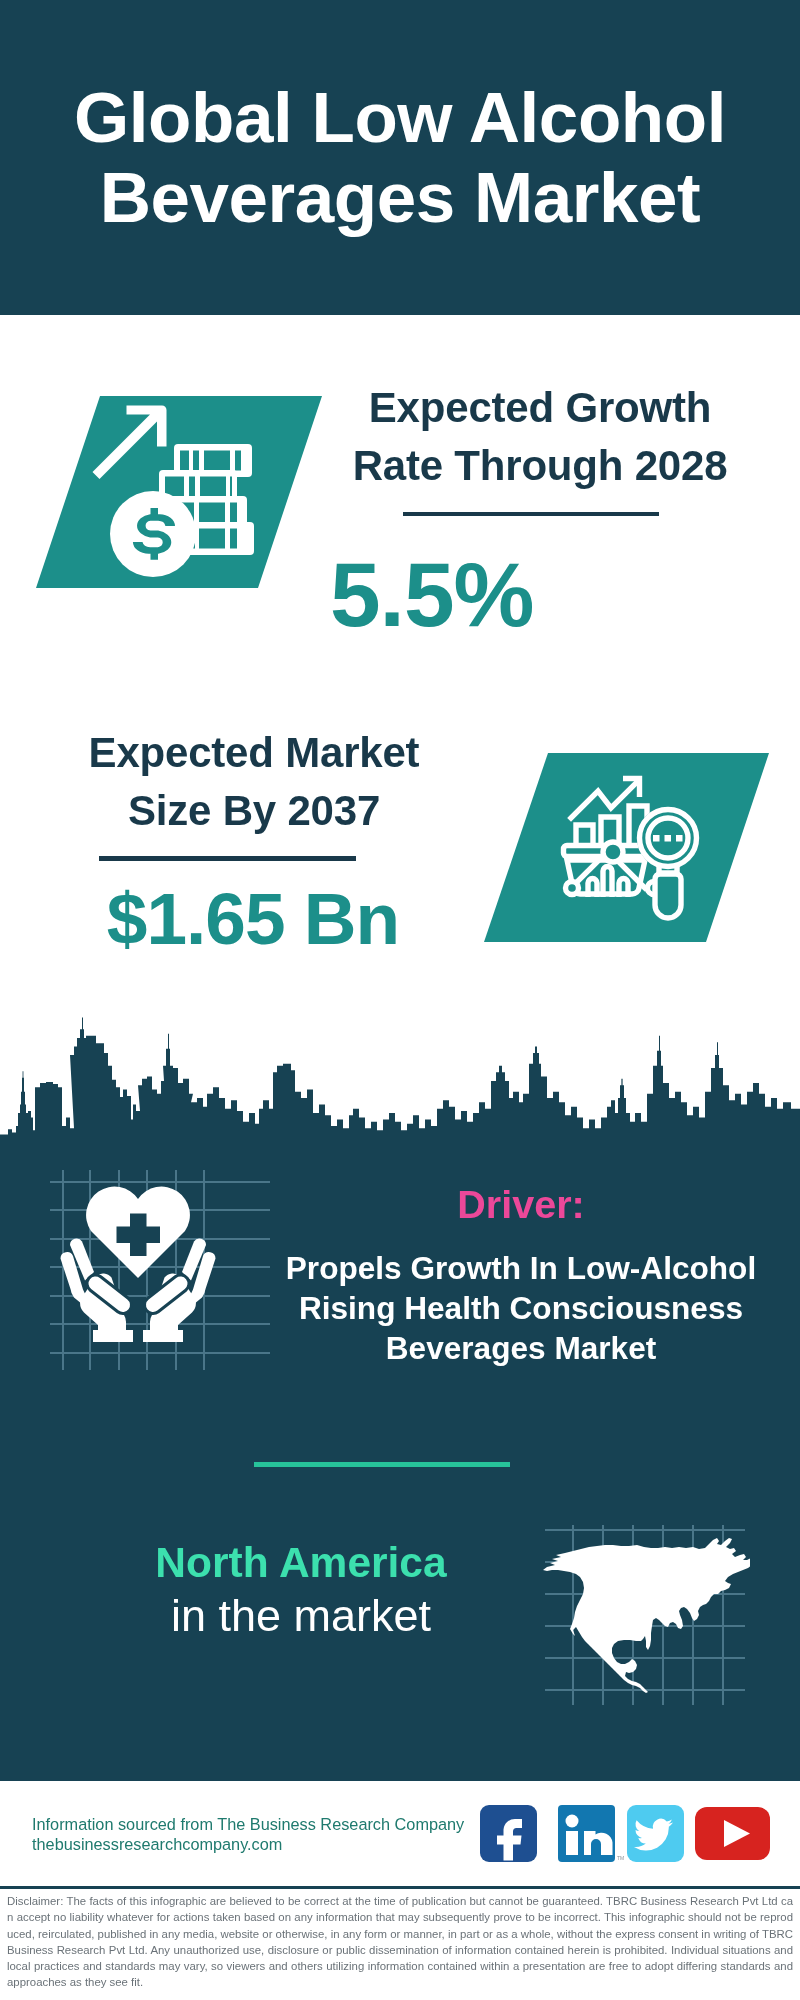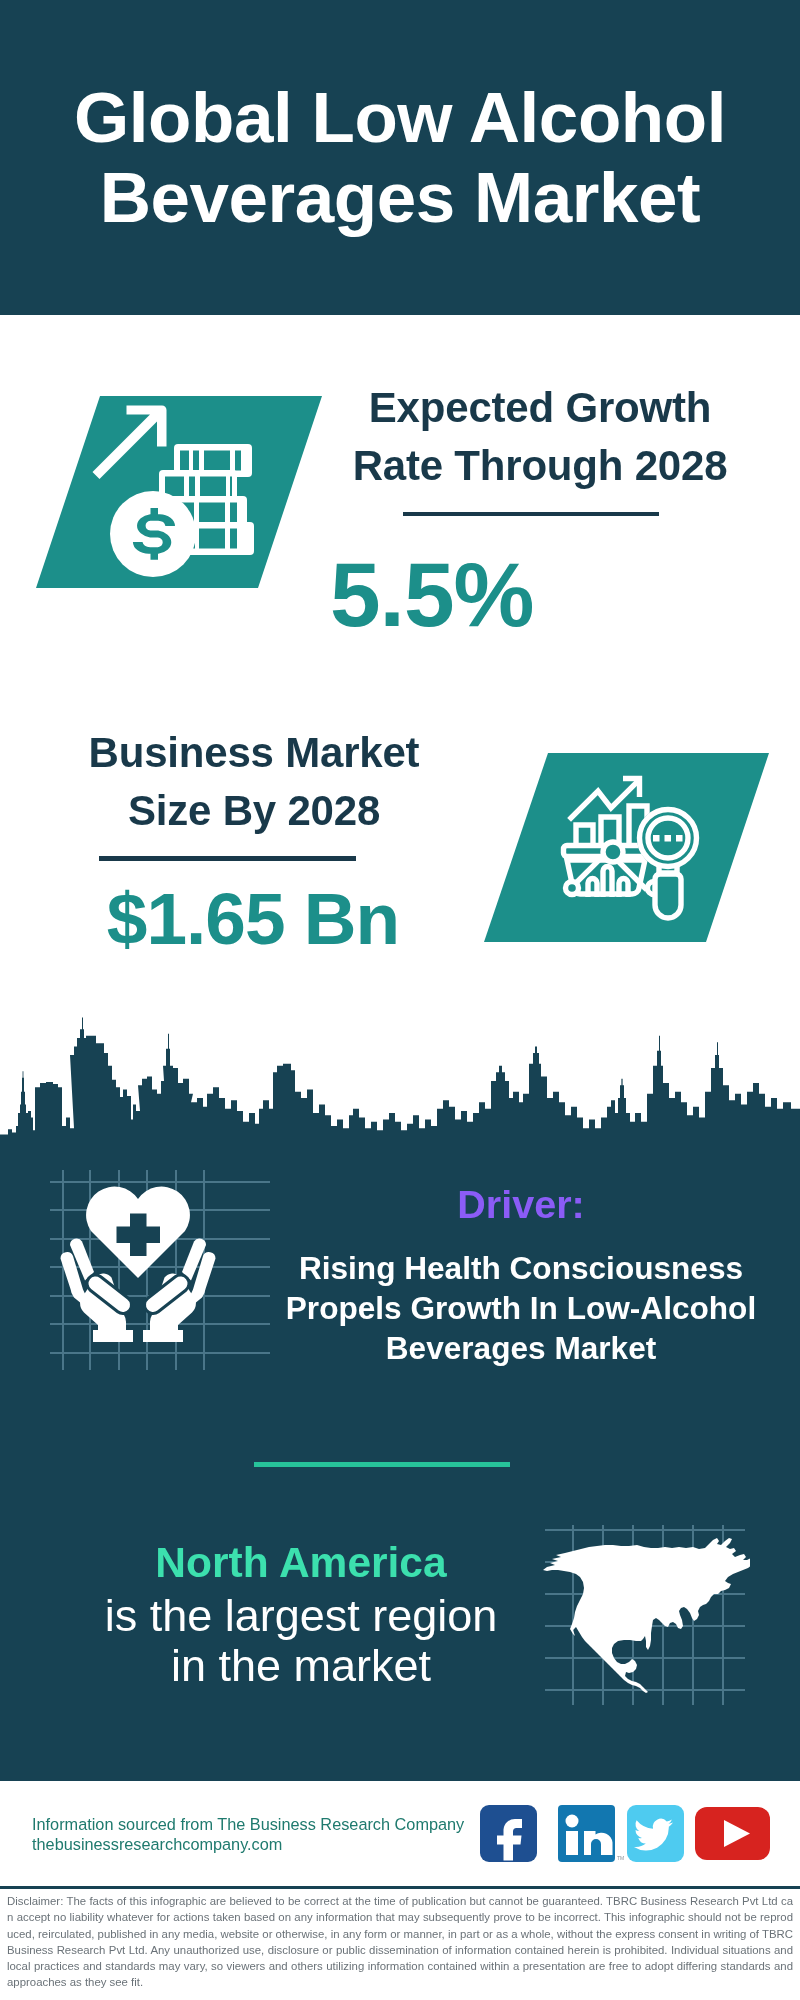--- a/index.html
+++ b/index.html
@@ -32,21 +32,21 @@
   .stat-rule { height:4px; background:#19394a; margin:0 auto; }
   .stat-value { font-weight:bold; color:#1c8f8a; letter-spacing:-1px; }
 
   
   .darkwrap { position:absolute; left:0; top:1010px; width:800px; height:771px; }
   .darkbody { position:absolute; left:0; top:130px; width:800px; height:641px; background:#174253; }
   .skyline { position:absolute; left:0; top:0; width:800px; height:145px; }
 
   
   .driver { position:absolute; text-align:center; }
-  .driver-label { color:#8b5cf6; font-size:37px; font-weight:bold; }
+  .driver-label { color:#ec4899; font-size:37px; font-weight:bold; }
   .driver-text { color:#ffffff; font-size:30px; font-weight:bold; line-height:41px; }
 
   
   .teal-rule { position:absolute; background:#27c39a; }
 
   
   .region { position:absolute; text-align:center; }
   .region-name { color:#3ce0ae; font-size:37px; font-weight:bold;text-align:center; }
   .region-text { color:#ffffff; font-size:35px; font-weight:normal; line-height:46px; }
 
@@ -115,22 +115,22 @@
     <div class="stat-title" style="font-size:42px;">
       <div>Expected Growth</div>
       <div>Rate Through 2028</div>
     </div>
   </div>
   <div class="stat-rule" style="position:absolute; left:403px; top:512px; width:256px; height:4px;"></div>
   <div class="stat-value" style="position:absolute; left:330px; top:548px; width:391px; font-size:91px; line-height:94px;">5.5%</div>
 
   <div class="stat" style="left:44px; top:724px; width:420px;">
     <div class="stat-title" style="font-size:42px;">
-      <div>Business Market</div>
-      <div>Size By 2028</div>
+      <div>Expected Market</div>
+      <div>Size By 2037</div>
     </div>
   </div>
   <div class="stat-rule" style="position:absolute; left:99px; top:856px; width:257px; height:5px;"></div>
   <div class="stat-value" style="position:absolute; left:23px; top:881px; width:460px; text-align:center; font-size:73px; line-height:76px; white-space:nowrap;">$1.65 Bn</div>
 
   <svg class="para" style="left:480px; top:750px;" width="300" height="200" viewBox="0 0 300 200">
     <polygon points="68,3 289,3 226,192 4,192" fill="#1c8f8a"></polygon>
     <g transform="translate(-480,-750)" fill="none" stroke="#fff" stroke-width="5.4" stroke-linecap="square" stroke-linejoin="miter">
 
       <path d="M571,818 L598,791 L611,808 L637,782"></path>
@@ -168,22 +168,22 @@
 
   <div class="darkwrap">
     <svg class="skyline" width="800" height="135" viewBox="0 0 800 135" preserveAspectRatio="none">
       <path d="M0,133 L0,116 L8,116 L8,111 L12,111 L12,114 L16,114 L16,108 L18,108 L18,96 L20,96 L20,88 L21,88 L21,76 L22,76 L22,63 L22.6,63 L22.6,57 L23.4,57 L23.4,63 L24,63 L24,76 L25,76 L25,88 L26,88 L26,96 L28,96 L28,94 L31,94 L31,100 L33,100 L33,112 L35,112 L35,72 L40,72 L40,68 L46,68 L46,67 L53,67 L53,69 L58,69 L58,72 L62,72 L62,108 L66,108 L66,100 L70,100 L70,110 L74,110 L70,42 L74,42 L74,34 L77,34 L77,26 L80,26 L80,18 L82,18 L82,7 L83,7 L83,18 L84,18 L84,26 L86,26 L86,24 L96,24 L96,31 L104,31 L104,40 L108,40 L108,52 L112,52 L112,65 L116,65 L116,72 L120,72 L120,81 L123,81 L123,74 L127,74 L127,80 L131,80 L131,102 L133,102 L133,88 L136,88 L136,94 L140,94 L138,70 L142,70 L142,64 L147,64 L147,62 L152,62 L152,74 L157,74 L157,78 L161,78 L161,66 L164,66 L163,52 L166,52 L166,36 L168,36 L168,22 L169,22 L169,36 L170,36 L170,52 L173,52 L173,54 L178,54 L178,68 L183,68 L183,64 L189,64 L189,78 L193,78 L191,86 L197,86 L197,82 L203,82 L203,90 L207,90 L207,78 L213,78 L213,72 L219,72 L219,82 L225,82 L225,92 L231,92 L231,84 L237,84 L237,94 L243,94 L243,104 L249,104 L249,96 L255,96 L255,106 L259,106 L259,92 L263,92 L263,84 L269,84 L269,92 L273,92 L273,58 L277,58 L277,52 L283,52 L283,50 L291,50 L291,56 L295,56 L295,76 L301,76 L301,82 L307,82 L307,74 L313,74 L313,96 L319,96 L319,88 L325,88 L325,98 L331,98 L331,108 L337,108 L337,102 L343,102 L343,110 L349,110 L349,98 L353,98 L353,92 L359,92 L359,100 L365,100 L365,110 L371,110 L371,104 L377,104 L377,112 L383,112 L383,102 L389,102 L389,96 L395,96 L395,104 L401,104 L401,112 L407,112 L407,106 L413,106 L413,98 L419,98 L419,110 L425,110 L425,102 L431,102 L431,108 L437,108 L437,92 L443,92 L443,84 L449,84 L449,90 L455,90 L455,102 L461,102 L461,94 L467,94 L467,104 L473,104 L473,96 L479,96 L479,86 L485,86 L485,92 L491,92 L491,66 L496,66 L496,58 L499,58 L499,52 L502,52 L502,58 L505,58 L505,66 L509,66 L509,82 L513,82 L513,76 L519,76 L519,86 L523,86 L523,78 L529,78 L529,50 L533,50 L533,40 L535,40 L535,34 L537,34 L537,40 L539,40 L539,50 L541,50 L541,62 L547,62 L547,82 L553,82 L553,76 L559,76 L559,86 L565,86 L565,98 L571,98 L571,90 L577,90 L577,100 L583,100 L583,110 L589,110 L589,102 L595,102 L595,110 L601,110 L601,100 L607,100 L607,90 L611,90 L611,84 L615,84 L615,96 L618,96 L618,82 L620,82 L620,70 L621.4,70 L621.4,64 L622.6,64 L622.6,70 L624,70 L624,82 L626,82 L626,96 L630,96 L630,104 L635,104 L635,96 L641,96 L641,104 L647,104 L647,78 L653,78 L653,52 L657,52 L657,38 L659,38 L659,24 L660,24 L660,38 L661,38 L661,52 L663,52 L663,68 L669,68 L669,82 L675,82 L675,76 L681,76 L681,86 L687,86 L687,98 L693,98 L693,90 L699,90 L699,100 L705,100 L705,76 L711,76 L711,54 L715,54 L715,42 L717,42 L717,30 L718,30 L718,42 L719,42 L719,54 L723,54 L723,70 L729,70 L729,84 L735,84 L735,78 L741,78 L741,88 L747,88 L747,76 L753,76 L753,68 L759,68 L759,78 L765,78 L765,90 L771,90 L771,82 L777,82 L777,92 L783,92 L783,86 L791,86 L791,92 L800,92 L800,133 Z" fill="#174253"></path>
     </svg>
     <div class="darkbody"></div>
 
     <div class="driver" style="left:276px; top:175px; width:490px;">
       <div class="driver-label" style="font-size:39.5px; line-height:38px;">Driver:</div>
       <div class="driver-text" style="margin-top:25px; font-size:31.6px; line-height:40px;">
+        <div>Propels Growth In Low-Alcohol</div>
         <div>Rising Health Consciousness</div>
-        <div>Propels Growth In Low-Alcohol</div>
         <div>Beverages Market</div>
       </div>
     </div>
 
     <svg style="position:absolute; left:50px; top:160px;" width="220" height="200" viewBox="50 1170 220 200">
       <g stroke="#4a7689" stroke-width="2" fill="none">
         <path d="M63,1170 V1370 M90,1170 V1370 M119,1170 V1370 M147,1170 V1370 M176,1170 V1370 M204,1170 V1370"></path>
         <path d="M50,1182 H270 M50,1210 H270 M50,1239 H270 M50,1267 H270 M50,1296 H270 M50,1324 H270 M50,1353 H270"></path>
       </g>
       <g fill="#ffffff">
@@ -206,21 +206,20 @@
           <rect x="93" y="1330" width="40" height="12"></rect>
         </g>
       </g>
     </svg>
 
     <div class="teal-rule" style="left:254px; top:452px; width:256px; height:5px;"></div>
 
     <div class="region" style="left:56px; top:533px; width:490px;">
       <div class="region-name" style="font-size:42.5px; line-height:40px;">North America</div>
       <div class="region-text" style="margin-top:8px; font-size:45px; line-height:50px;">
-        <div>is the largest region</div>
         <div>in the market</div>
       </div>
     </div>
 
     <svg style="position:absolute; left:540px; top:500px;" width="210" height="215" viewBox="540 1510 210 215">
       <g stroke="#4a7689" stroke-width="2" fill="none">
         <path d="M573,1525 V1705 M603,1525 V1705 M633,1525 V1705 M663,1525 V1705 M693,1525 V1705 M723,1525 V1705"></path>
         <path d="M545,1530 H745 M545,1562 H745 M545,1594 H745 M545,1626 H745 M545,1658 H745 M545,1690 H745"></path>
       </g>
       <path fill="#ffffff" d="M543,1570 L547,1567 L555,1565 L550,1563 L558,1561 L552,1559 L561,1557 L556,1555 L565,1553 L573,1551 L581,1549 L589,1547 L597,1546 L605,1545 L613,1545 L621,1546 L629,1546 L637,1545 L644,1547 L651,1548 L658,1548 L665,1547 L672,1548 L679,1547 L686,1548 L693,1547 L699,1549 L705,1548 L709,1544 L713,1540 L717,1538 L719,1541 L717,1544 L721,1545 L725,1541 L729,1538 L732,1539 L730,1543 L726,1547 L730,1549 L734,1548 L736,1551 L732,1554 L735,1557 L740,1555 L744,1554 L746,1557 L743,1560 L747,1560 L751,1558 L754,1561 L752,1565 L748,1568 L743,1570 L738,1572 L733,1574 L728,1577 L725,1581 L728,1583 L731,1584 L729,1588 L725,1590 L721,1591 L718,1594 L714,1594 L711,1597 L709,1601 L706,1604 L703,1605 L700,1607 L698,1611 L699,1615 L697,1619 L694,1621 L692,1618 L690,1613 L687,1609 L684,1607 L681,1608 L679,1611 L680,1615 L682,1620 L683,1626 L681,1629 L678,1628 L676,1624 L673,1622 L670,1623 L668,1627 L665,1626 L662,1623 L659,1620 L656,1618 L653,1620 L652,1626 L651,1633 L651,1640 L650,1646 L648,1650 L646,1647 L646,1641 L645,1636 L643,1639 L641,1641 L636,1641 L630,1640 L624,1640 L618,1641 L614,1644 L612,1648 L612,1653 L614,1658 L617,1662 L621,1664 L625,1664 L629,1662 L632,1659 L635,1661 L637,1665 L636,1669 L633,1672 L629,1673 L626,1672 L625,1676 L628,1679 L632,1681 L636,1682 L640,1684 L643,1687 L646,1690 L648,1692 L646,1693 L643,1691 L640,1688 L636,1686 L632,1685 L628,1683 L624,1680 L621,1677 L618,1674 L615,1671 L612,1668 L609,1665 L606,1662 L603,1659 L600,1656 L597,1653 L594,1650 L591,1647 L588,1644 L585,1641 L582,1637 L579,1632 L576,1627 L573,1630 L575,1636 L573,1634 L570,1629 L572,1624 L574,1618 L575,1612 L577,1606 L580,1600 L583,1594 L584,1588 L583,1582 L580,1577 L576,1574 L570,1572 L564,1571 L558,1570 L552,1570 L547,1571 Z M660,1559 L667,1557 L673,1558 L677,1561 L678,1566 L676,1571 L672,1575 L667,1578 L662,1579 L658,1577 L656,1572 L657,1566 Z"></path>

